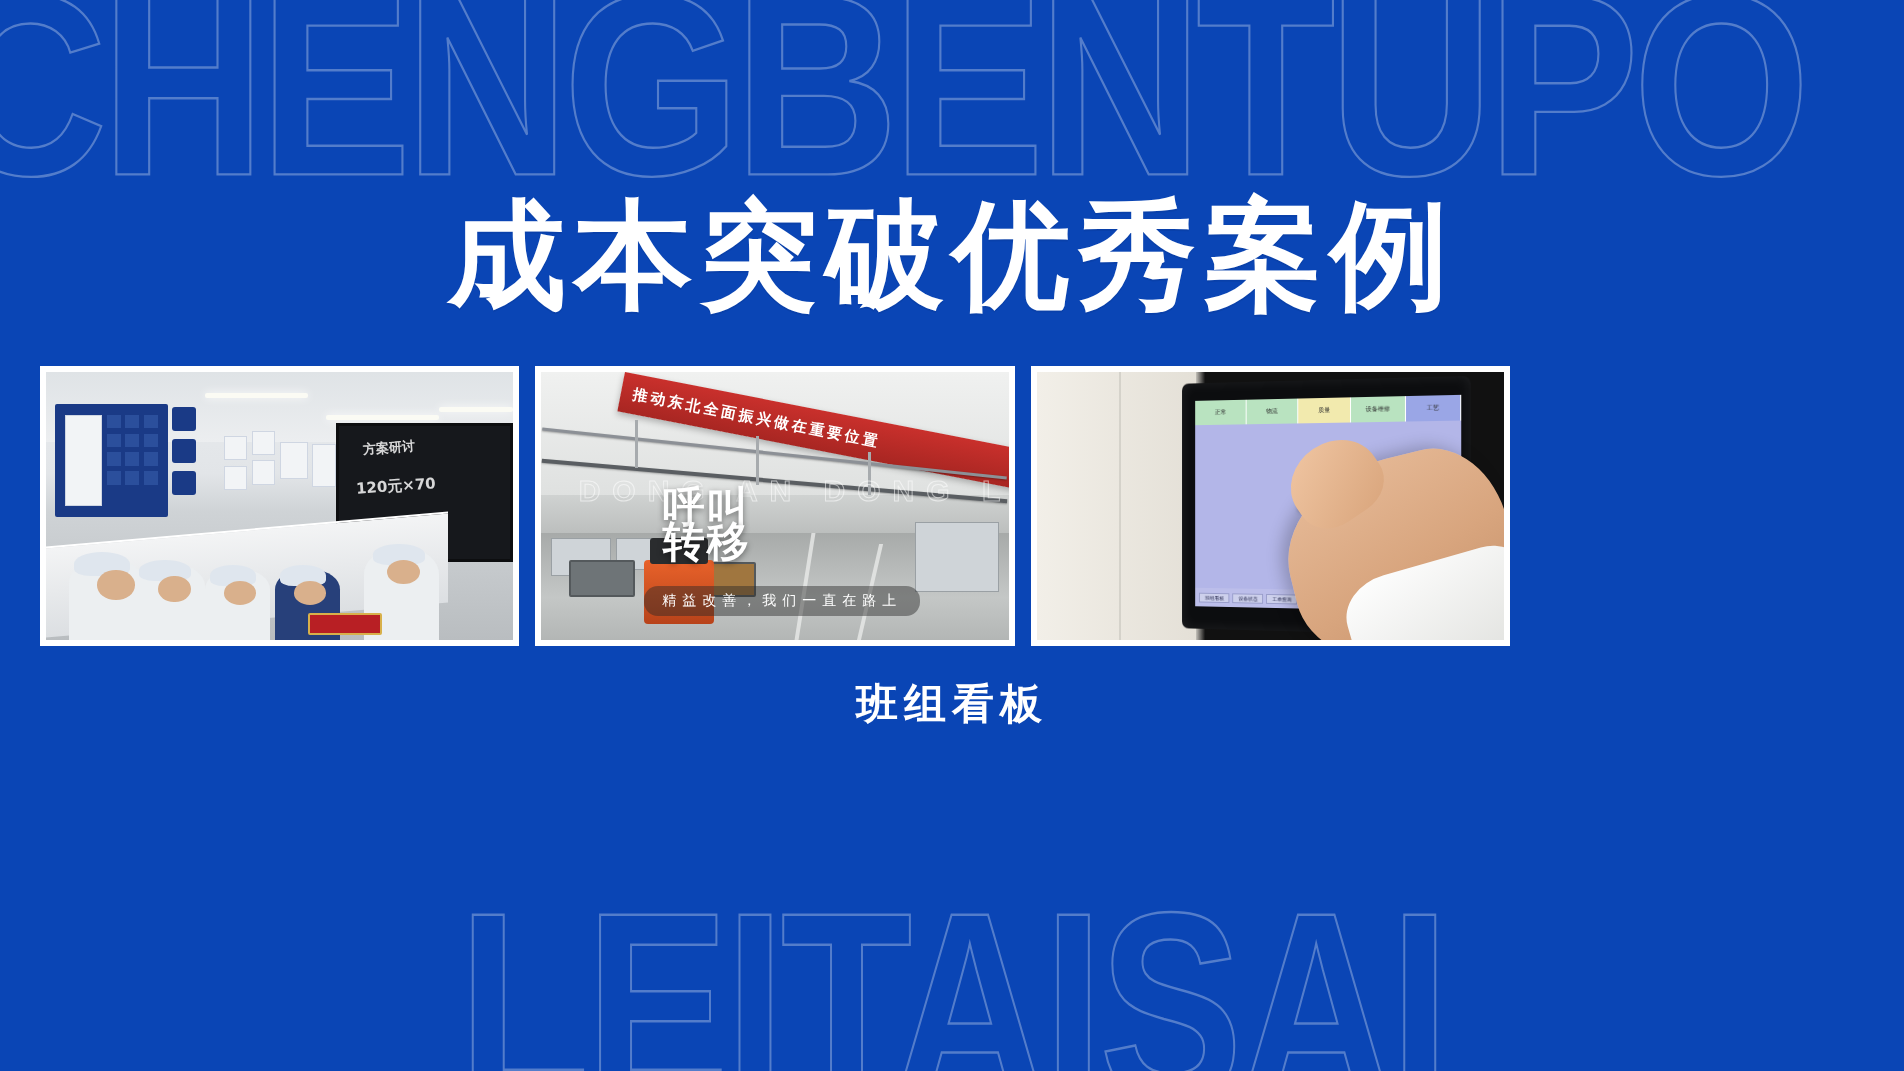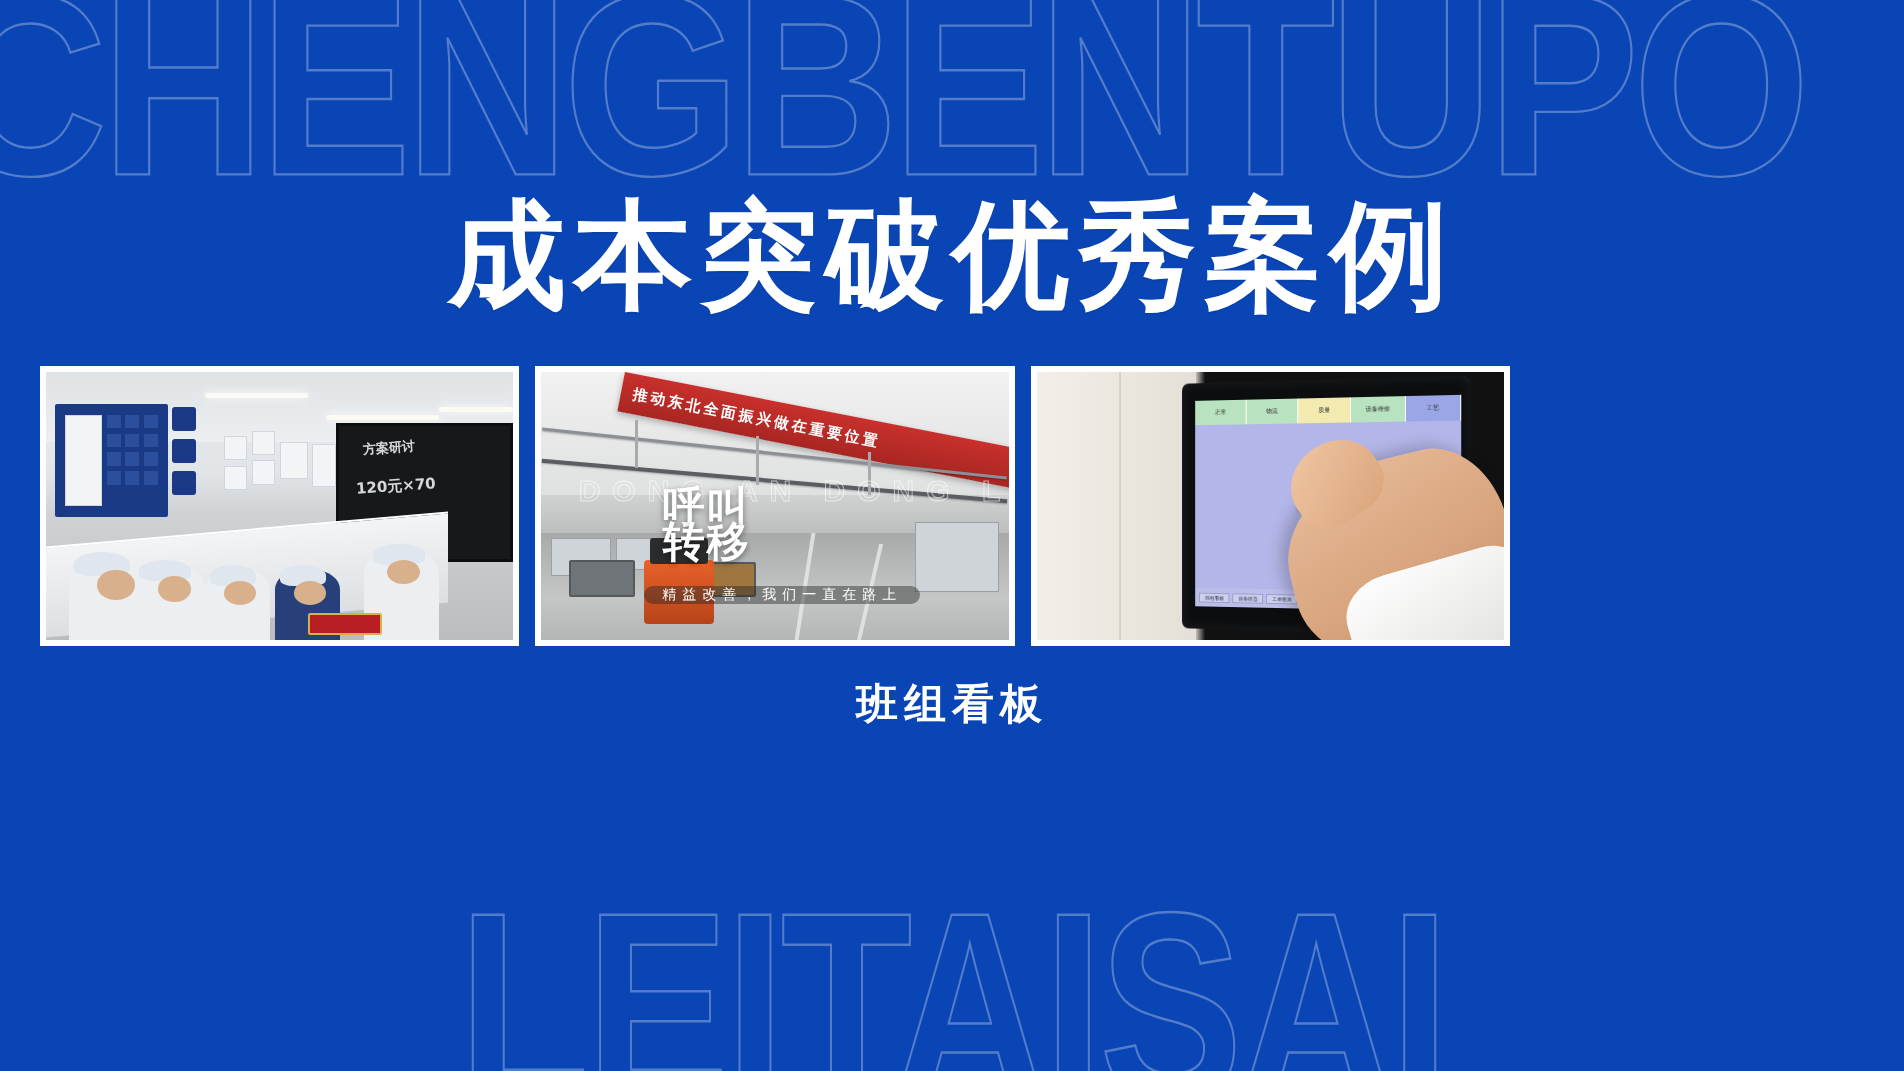--- a/index.html
+++ b/index.html
@@ -211,21 +211,21 @@
   .p2 .ov-ai {
     position:absolute; left:64%; top:39%;
     color:#fff; font-weight:700; font-size:72px;
     font-style:italic;
     font-family:"DejaVu Sans",sans-serif;
     text-shadow:0 3px 8px rgba(0,0,0,.5);
     letter-spacing:-2px;
   }
   .p2 .tagline {
     position:absolute; left:22%; top:80%;
-    padding:0 18px;
+    padding:6px 18px;
     background:rgba(40,40,40,.45);
     border-radius:14px;
     color:#fff; font-size:14px; letter-spacing:6px;
     font-family:"DejaVu Sans",sans-serif;
     white-space:nowrap;
   }
 
   
   .p3 {
     background:linear-gradient(to right,#efece5 0%,#e7e3da 28%,#c9c6bf 34%, #111 36%);

